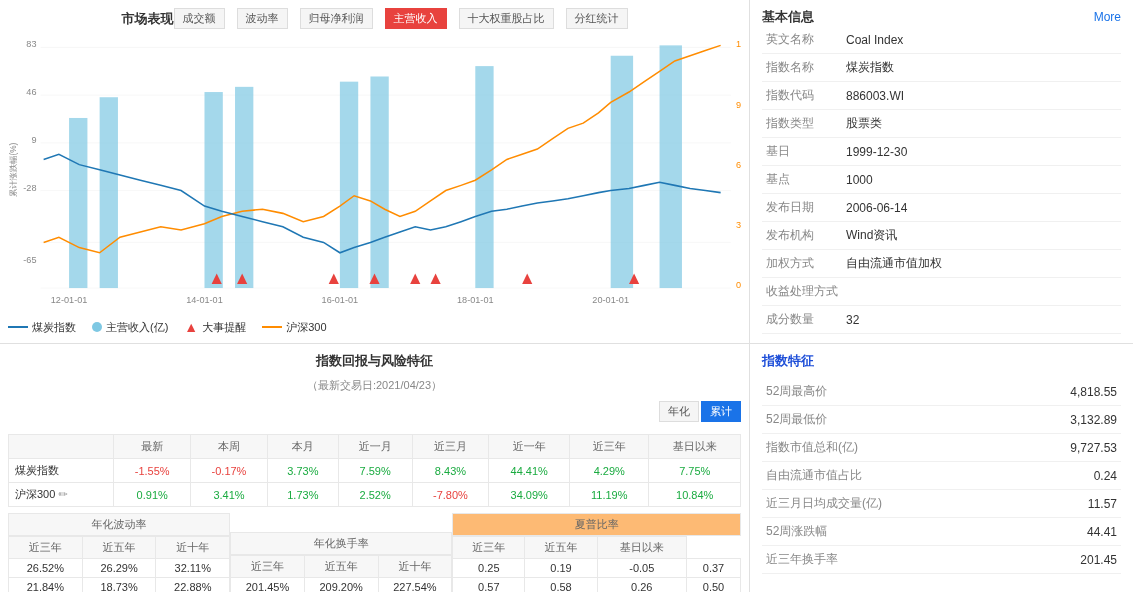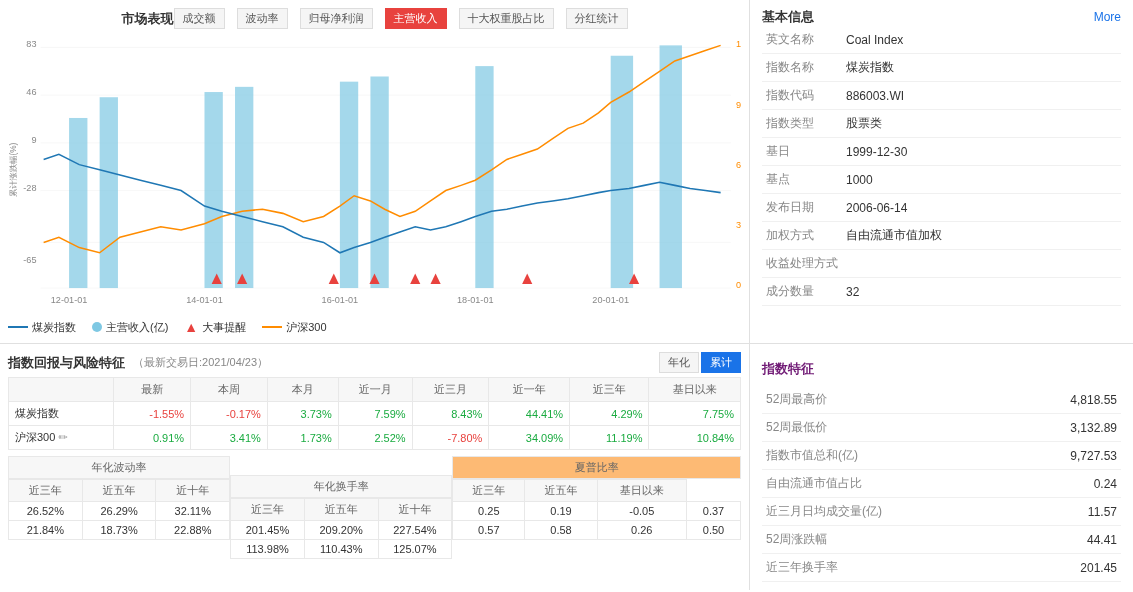--- a/index.html
+++ b/index.html
@@ -34,40 +34,40 @@
     .info-table tr { border-bottom: 1px solid #f0f0f0; }
     .info-table td { padding: 5px 4px; font-size: 12px; }
     .info-table td:first-child { color: #888; white-space: nowrap; width: 80px; }
     .info-table td:last-child { color: #333; }
 
     
     .bottom-row { display: flex; width: 100%; }
 
     
     .return-risk-panel { flex: 0 0 750px; padding: 8px; border-right: 1px solid #e0e0e0; }
-    .return-risk-header { display: flex; align-items: center; gap: 8px; margin-bottom: 4px; }
+    .return-risk-header { display: flex; align-items: center; gap: 8px; margin-bottom: 12px; flex-direction: column; }
     .return-risk-title { font-size: 13px; font-weight: bold; color: #333; }
     .return-risk-date { font-size: 11px; color: #888; }
     .annualize-toggle { display: flex; gap: 2px; margin-left: auto; }
     .toggle-btn { padding: 2px 8px; font-size: 11px; cursor: pointer; border: 1px solid #ddd; background: #f5f5f5; color: #555; }
     .toggle-btn.active { background: #1a73e8; color: #fff; border-color: #1a73e8; }
 
     .return-table { width: 100%; border-collapse: collapse; font-size: 11px; }
     .return-table th { background: #f7f7f7; padding: 4px 6px; text-align: center; color: #666; font-weight: normal; border: 1px solid #e8e8e8; }
-    .return-table td { padding: 4px 6px; text-align: right; border: 1px solid #e8e8e8; }
+    .return-table td { padding: 4px 6px; text-align: center; border: 1px solid #e8e8e8; }
     .return-table td:first-child { text-align: left; }
     .val-red { color: #e8423e; }
     .val-green { color: #1aab40; }
     .sub-table { width: 100%; border-collapse: collapse; font-size: 11px; }
     .sub-table th { padding: 3px 6px; text-align: center; color: #666; background: #f7f7f7; border: 1px solid #e8e8e8; font-weight: normal; }
     .sub-table td { padding: 3px 6px; text-align: center; border: 1px solid #e8e8e8; }
 
     
     .index-char-panel { flex: 1; padding: 8px 12px; }
-    .index-char-title { font-size: 13px; font-weight: bold; color: #701a75; margin-bottom: 8px; margin-top: 8px; }
+    .index-char-title { font-size: 13px; font-weight: bold; color: #1d4ed8; margin-bottom: 8px; }
     .char-table { width: 100%; border-collapse: collapse; }
     .char-table tr { border-bottom: 1px solid #f0f0f0; }
     .char-table td { padding: 5px 4px; font-size: 12px; }
     .char-table td:first-child { color: #888; }
     .char-table td:last-child { color: #333; text-align: right; }
 
     svg.chart { width: 100%; height: 100%; }
   </style>
 </head>
 <body>
@@ -191,20 +191,24 @@
           <td>基日</td>
           <td>1999-12-30</td>
         </tr>
         <tr>
           <td>基点</td>
           <td>1000</td>
         </tr>
         <tr>
           <td>发布日期</td>
           <td>2006-06-14</td>
+        </tr>
+        <tr>
+          <td>发布机构</td>
+          <td>Wind资讯</td>
         </tr>
         <tr>
           <td>加权方式</td>
           <td>自由流通市值加权</td>
         </tr>
         <tr>
           <td>收益处理方式</td>
           <td></td>
         </tr>
         <tr>

